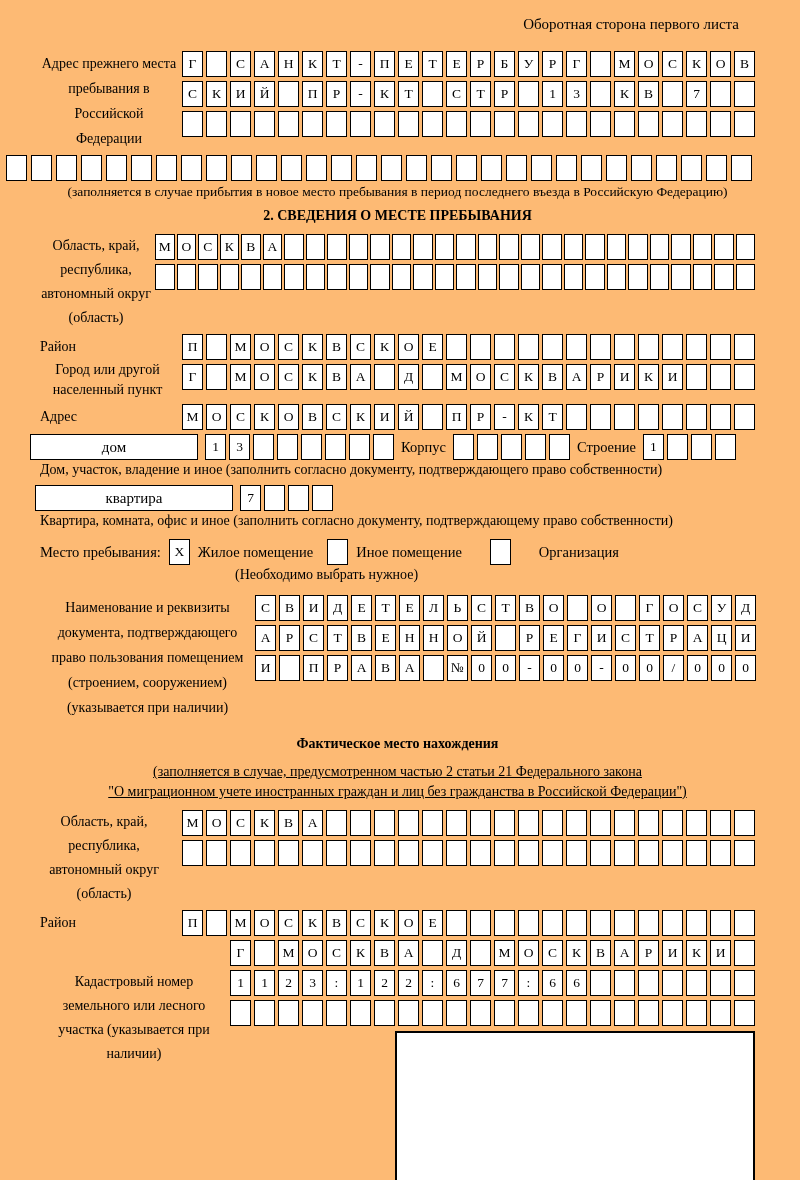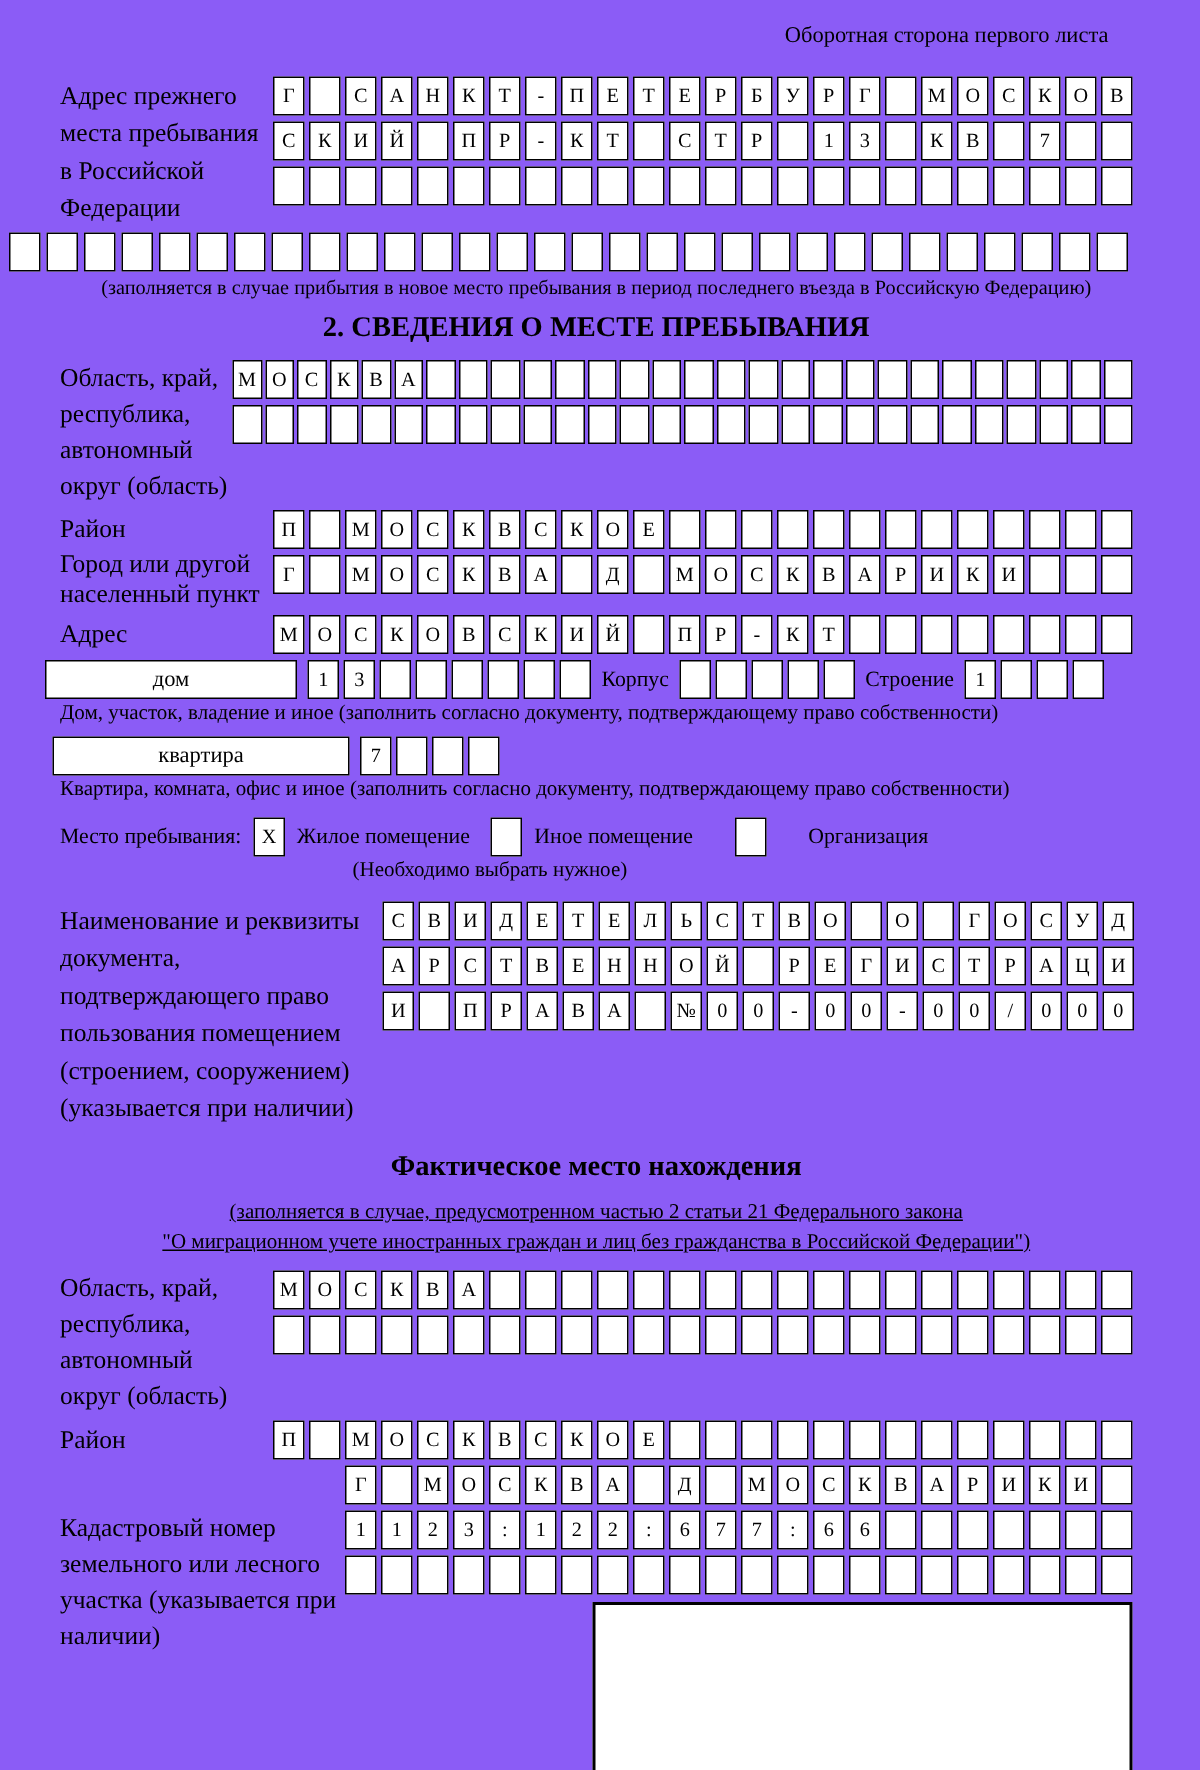--- a/index.html
+++ b/index.html
@@ -1,30 +1,30 @@
 <!DOCTYPE html>
 <html><head>
 <meta charset="utf-8">
 <style>
   html,body{margin:0;padding:0;background:#fff;color:#000;}
   body{width:800px;height:1180px;font-family:"Liberation Serif",serif;}
-  .page{box-sizing:border-box;width:800px;height:1180px;padding:10px 45px 0 40px;overflow:hidden;position:relative;background:#8b5cf6;}
+  .page{box-sizing:border-box;width:800px;height:1180px;padding:10px 45px 0 40px;overflow:hidden;position:relative;background:#fdba74;}
   .header-note{text-align:right;font-size:15px;margin:6px 16px 18px 0;}
   .frow{display:flex;align-items:flex-start;margin-bottom:4px;}
-  .label{font-size:17px;line-height:25px;flex:none;}
+  .label{font-size:14px;line-height:25px;flex:none;text-align:center;}
   .label.lh20{line-height:20px;}
   .w138{width:138px;} .w112{width:112px;} .w135{width:135px;} .w215{width:215px;} .w128{width:128px;} .w188{width:188px;}
   .boxcol{margin-left:auto;display:flex;flex-direction:column;align-items:flex-end;gap:4px;}
   .brow{display:flex;gap:3px;}
   .brow.compact{gap:2px;}
   .box{box-sizing:border-box;width:21px;height:26px;border:1.6px solid #000;display:flex;align-items:center;justify-content:center;font-size:13.5px;flex:none;background:#fff;}
   .compact .box{width:19.5px;}
   .full{gap:4px;margin-left:-34px;margin-bottom:3px;}
   .note-c{text-align:center;font-size:13.5px;margin:2px 0 8px;}
-  .sec-title{text-align:center;font-weight:bold;font-size:19px;margin:8px 0 10px;}
+  .sec-title{text-align:center;font-weight:bold;font-size:14px;margin:8px 0 10px;}
   .widebox{box-sizing:border-box;border:1.6px solid #000;height:26px;display:flex;align-items:center;justify-content:center;font-size:15px;flex:none;background:#fff;}
   .inl{font-size:14.5px;line-height:26px;flex:none;}
   .house-row{display:flex;align-items:flex-start;gap:7px;margin-left:-10px;margin-bottom:2px;}
   .apt-row{display:flex;align-items:flex-start;gap:7px;margin-left:-5px;margin-bottom:2px;}
   .sub-note{font-size:14px;margin:1px 0 7px;}
   .stay-row{display:flex;align-items:center;font-size:14.5px;margin:10px 0 2px;}
   .stay-row .gap-s{width:8px;} .stay-row .gap-m{width:14px;} .stay-row .gap-l{width:28px;}
   .stay-note{font-size:14px;margin:2px 0 12px 195px;}
   .fact-note{text-align:center;font-size:14px;line-height:20px;margin:0 0 8px;text-decoration:underline;}
   .cad-block{display:flex;align-items:flex-start;margin-bottom:0;}
@@ -340,21 +340,21 @@
         <div class="box"></div>
       </div>
     <div class="inl">Строение</div>
     <div class="brow">
         <div class="box">1</div>
         <div class="box"></div>
         <div class="box"></div>
         <div class="box"></div>
       </div>
   </div>
-  <div class="sub-note">Дом, участок, владение и иное (заполнить согласно документу, подтверждающему право собственности)</div>
+  <div class="sub-note">Дом, участок, владение и иное (заполнить согласно документу, подтверждающего право собственности)</div>
 
   <div class="apt-row">
     <div class="widebox" style="width:198px">квартира</div>
     <div class="brow">
         <div class="box">7</div>
         <div class="box"></div>
         <div class="box"></div>
         <div class="box"></div>
       </div>
   </div>

